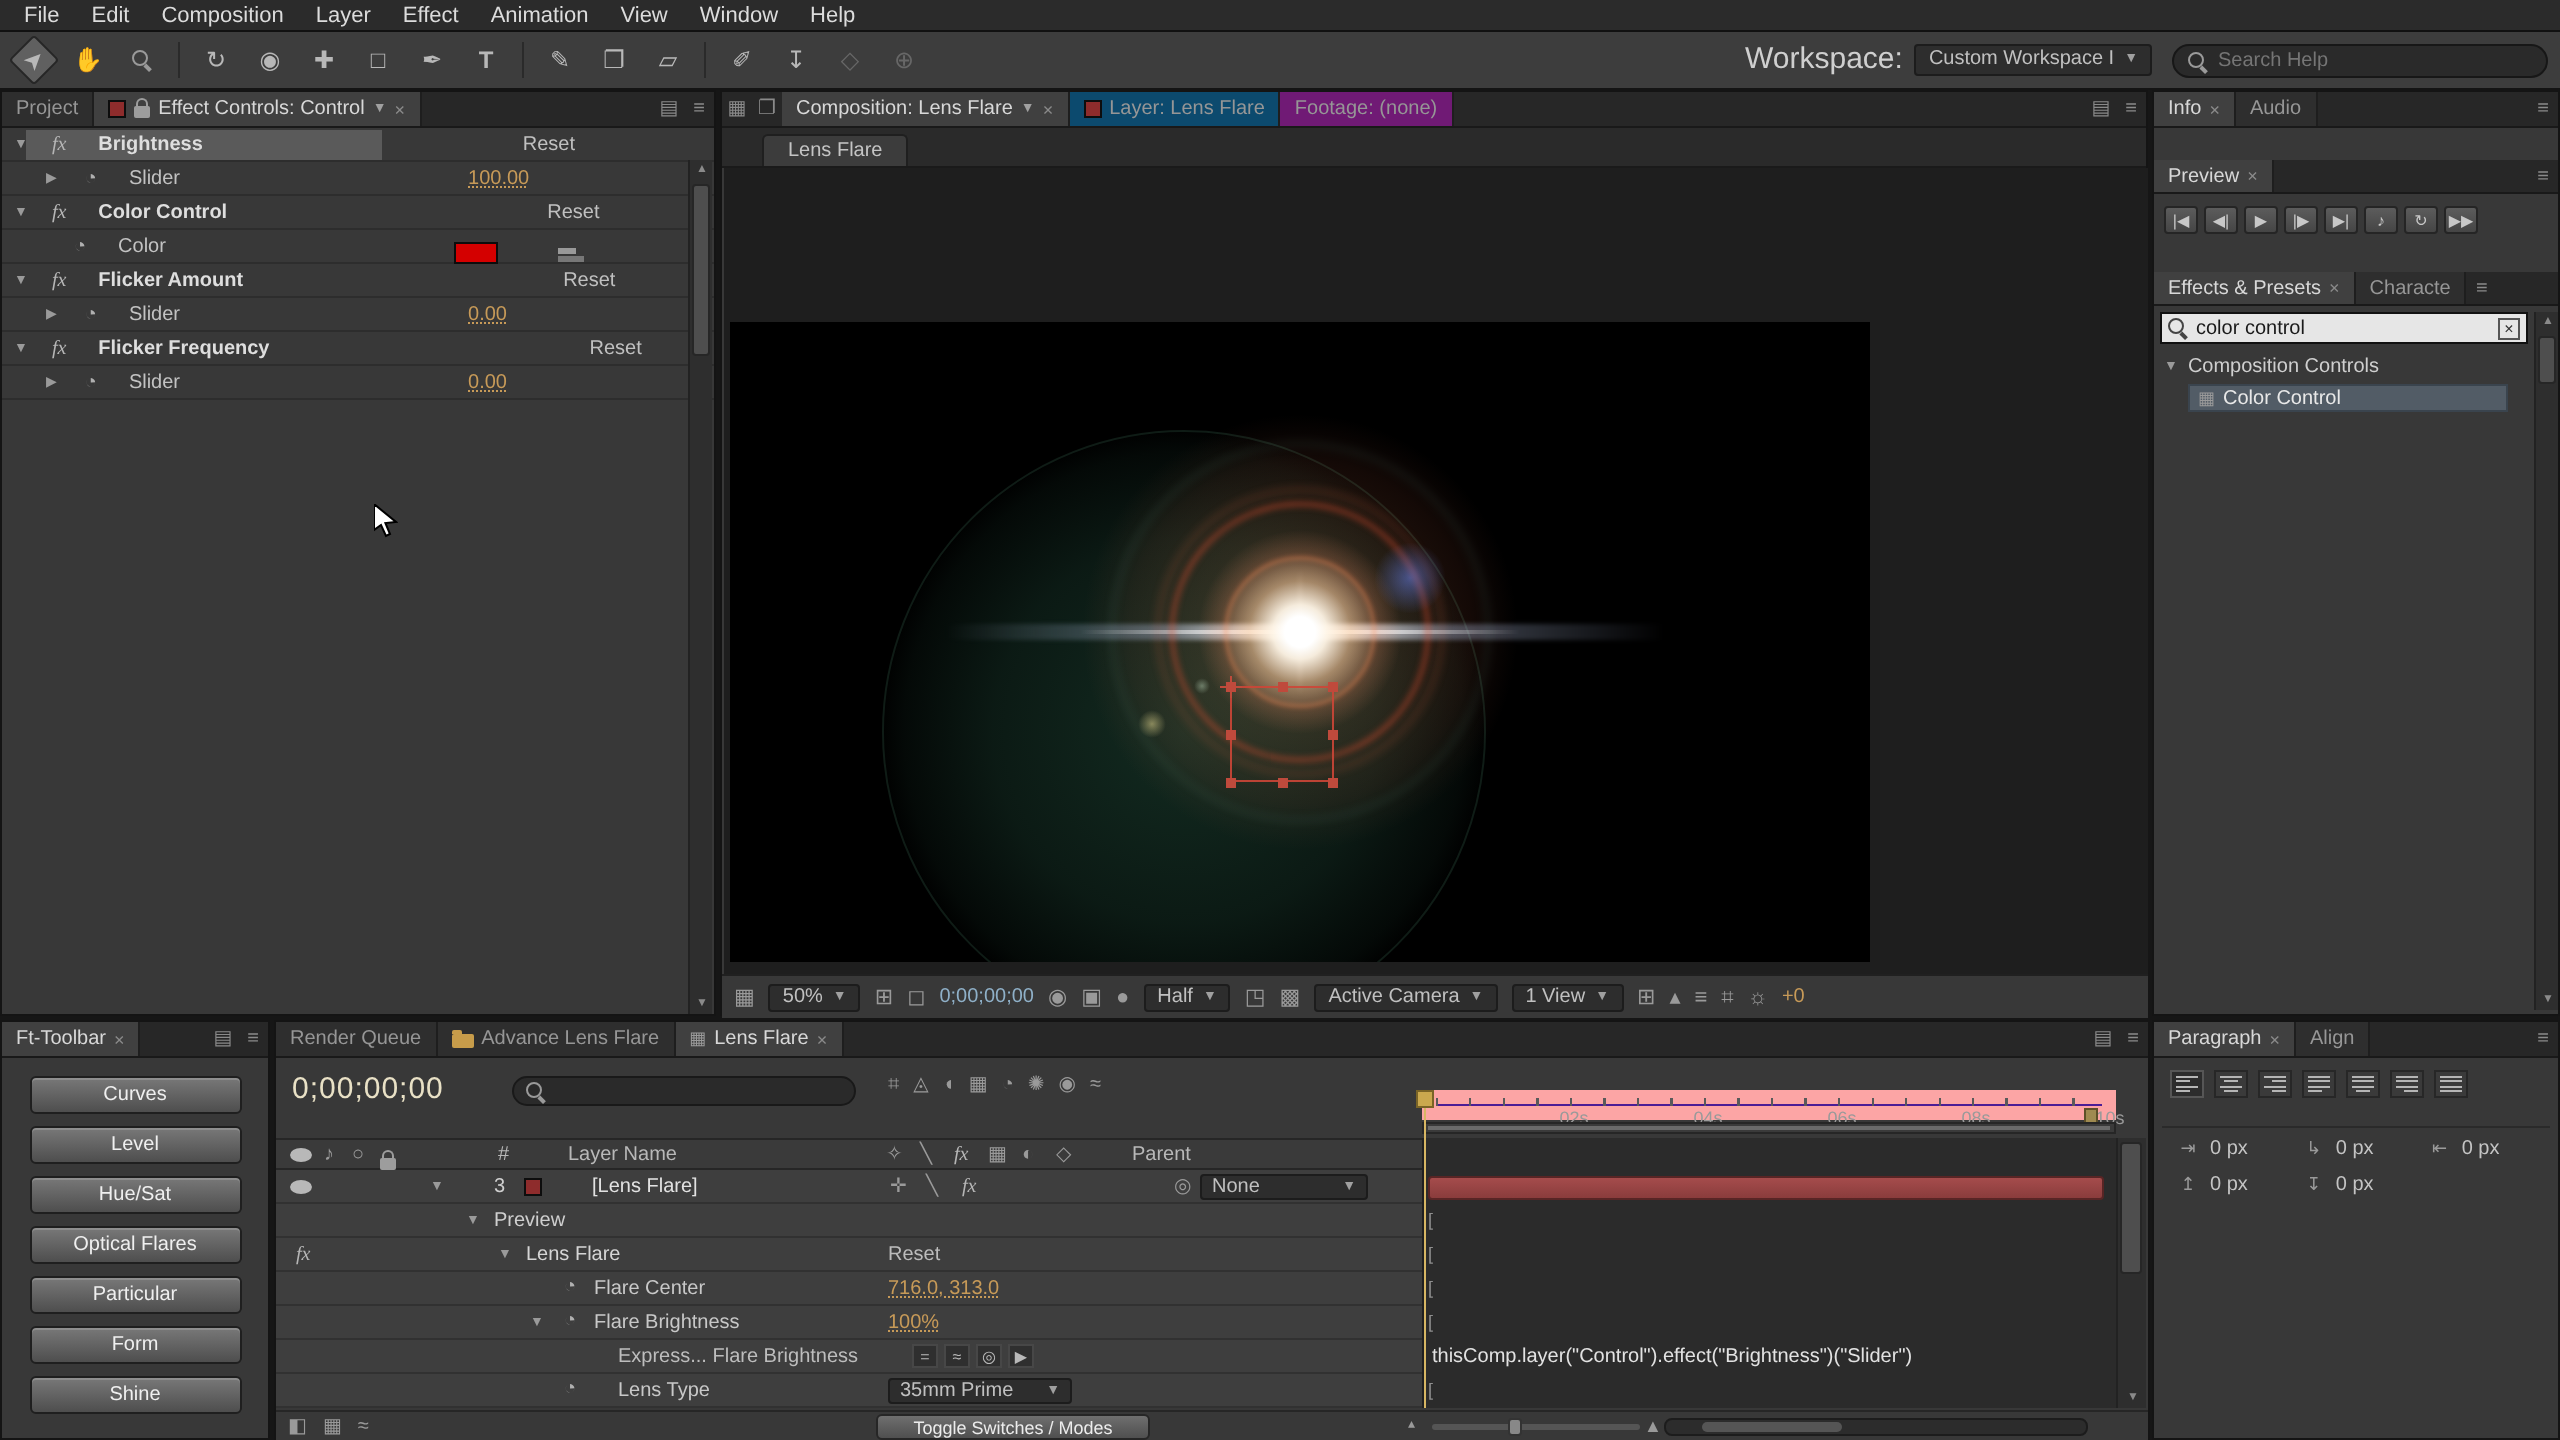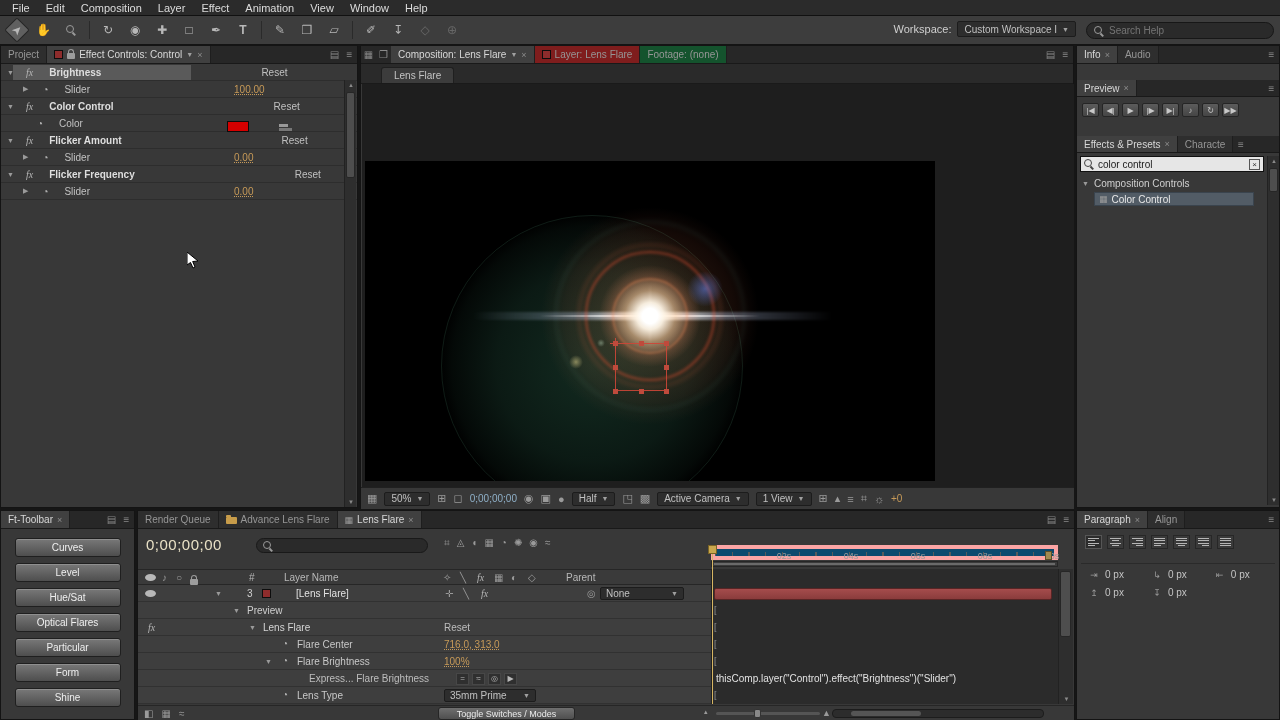--- a/index.html
+++ b/index.html
@@ -9,21 +9,21 @@
 i,em{font-style:normal}
 
 .menubar{position:absolute;left:0;top:0;width:1280px;height:16px;background:#2b2b2b;border-bottom:1px solid #111;display:flex;align-items:center;padding-left:4px}
 .menu-item{padding:0 8px;font-size:11px;color:#dcdcdc}
 .toolbar{position:absolute;left:0;top:16px;width:1280px;height:29px;background:#3d3d3d;border-bottom:1px solid #141414;display:flex;align-items:center;padding-left:8px;gap:9px}
 .tool{width:18px;height:18px;display:flex;align-items:center;justify-content:center;color:#b8b8b8;font-size:12px}
 .tool.active{background:#606060;border:1px solid #262626;border-radius:2px}
 .tool.dim{color:#676767}
 .tsep{width:1px;height:18px;background:#2a2a2a}
 .ws{position:absolute;right:204px;top:5px;display:flex;align-items:center;gap:6px}
-.ws-label{color:#cfcfcf;font-size:11px}
+.ws-label{color:#cfcfcf;font-size:15px}
 .dd{background:#2d2d2d;border:1px solid #1c1c1c;border-radius:2px;display:inline-flex;align-items:center;gap:5px;padding:1px 6px;color:#c0c0c0;height:16px}
 .caret{font-size:7px;color:#a0a0a0}
 .search-help{position:absolute;right:6px;top:6px;width:188px;height:17px;background:#2a2a2a;border:1px solid #171717;border-radius:9px;display:flex;align-items:center;gap:5px;padding:0 7px}
 .search-help input{background:transparent;border:none;outline:none;color:#bbb;font-size:10px;width:150px;font-family:inherit}
 .mag{position:relative;width:10px;height:10px;display:inline-block;flex:0 0 auto}
 .mag::before{content:"";position:absolute;width:6px;height:6px;border:1.5px solid #9a9a9a;border-radius:50%;left:0;top:0}
 .mag::after{content:"";position:absolute;width:4px;height:1.5px;background:#9a9a9a;transform:rotate(45deg);left:6px;top:8px}
 .mag.dark::before{border-color:#444}.mag.dark::after{background:#444}
 .lock{position:relative;width:8px;height:6px;background:#9d9d9d;border-radius:1px;display:inline-block;margin-top:3px}
 .lock::before{content:"";position:absolute;width:4px;height:4px;border:1.5px solid #9d9d9d;border-bottom:none;border-radius:3px 3px 0 0;left:1px;top:-4px}
@@ -84,21 +84,21 @@
 .bf{width:100%}.bs{width:60%}
 .alL{align-items:flex-start}.alC{align-items:center}.alR{align-items:flex-end}
 .pfield{display:flex;align-items:center;gap:4px;color:#c4c4c4}
 .pficon{color:#9a9a9a;font-size:9px;width:14px;text-align:center}
 
 .ftbtn{width:106px;height:19px;margin:0 auto 6px;background:linear-gradient(#787878,#4e4e4e);border:1px solid #1f1f1f;border-radius:3px;color:#efefef;display:flex;align-items:center;justify-content:center;box-shadow:inset 0 1px rgba(255,255,255,.18)}
 
 .tl-time{position:absolute;left:8px;top:25px;font-size:15px;color:#e9e1c6;letter-spacing:.5px}
 .tl-search{position:absolute;left:118px;top:27px;width:172px;height:15px;background:#2a2a2a;border:1px solid #191919;border-radius:8px;display:flex;align-items:center;padding:0 6px;gap:4px}
 .tl-icons{position:absolute;left:306px;top:26px;display:flex;gap:7px}
-.ruler{position:absolute;left:573px;top:34px;width:347px;height:15px;background:#0c4a6e;border:4px solid #fca5a5;overflow:visible}
+.ruler{position:absolute;left:573px;top:34px;width:347px;height:15px;background:#4c1d95;border:7px solid #fca5a5;overflow:visible}
 .ruler .lbl{position:absolute;top:2px;transform:translateX(-50%);color:#9a9a9a;font-size:9px}
 .ticks{position:absolute;left:0;bottom:0;width:100%;height:4px;background:repeating-linear-gradient(90deg,#5a5a5a 0 1px,transparent 1px 16.75px)}
 .wabar{position:absolute;left:573px;top:50px;width:347px;height:6px;background:#3a3a3a;border:1px solid #262626}
 .wabar::before{content:"";position:absolute;left:2px;top:1px;right:2px;bottom:1px;background:#6a6a6a}
 .tl-head{position:absolute;left:0;top:58px;width:573px;height:16px;background:#3a3a3a;border-top:1px solid #262626;border-bottom:1px solid #262626}
 .tl-rows{position:absolute;left:0;top:74px;width:573px}
 .trow{position:relative;height:17px;border-bottom:1px solid #313131;background:#3e3e3e}
 .trow>span{position:absolute;top:3px}
 .track{position:absolute;left:573px;top:58px;width:347px;height:135px;background:#2b2b2b;border-left:1px solid #202020}
 .bracket{position:absolute;left:2px;color:#8f8f8f;font-size:9px}
@@ -258,25 +258,25 @@
 
   <div class="panel" style="left:360px;top:45px;width:714px;height:463px">
     <div class="tbar">
       <div class="pm">▦</div>
       <div class="pm">❐</div>
       <div class="t on">
         <span>Composition: Lens Flare</span>
         <span class="caret">▼</span>
         <span class="x">×</span>
       </div>
-      <div class="t" style="background:#7f1d1d">
+      <div class="t" style="background:#0c4a6e">
         <span class="chip"></span>
         <span>Layer: Lens Flare</span>
       </div>
-      <div class="t" style="background:#14532d">
+      <div class="t" style="background:#701a75">
         <span>Footage: (none)</span>
       </div>
       <div class="sp"></div>
       <div class="pm">▤</div>
       <div class="pm">≡</div>
     </div>
     <div class="subtab-strip">
       <div class="subtab">
           <span>Lens Flare</span>
         </div>
@@ -547,21 +547,21 @@
         <span class="swg" style="left:144px;top:2px">◔</span>
         <span style="left:159px;color:#c8c8c8">Flare Brightness</span>
         <span class="val" style="left:306px;text-decoration:underline dotted">100%</span>
       </div>
       <div class="trow">
         <span style="left:171px;color:#bdbdbd">Express... Flare Brightness</span>
         <span style="left:318px;top:2px"><i class="exbtn">=</i><i class="exbtn">≈</i><i class="exbtn">◎</i><i class="exbtn">▶</i></span>
       </div>
       <div class="trow">
         <span class="swg" style="left:144px;top:2px">◔</span>
-        <span style="left:159px;color:#c8c8c8">Lens Type</span>
+        <span style="left:171px;color:#c8c8c8">Lens Type</span>
         <div class="ddl" style="left:306px;top:2px;width:92px">
           <span>35mm Prime</span>
           <span class="caret" style="margin-left:auto">▼</span>
         </div>
       </div>
     </div>
 
     <div class="phhandle"></div>
     <div class="playhead"></div>
 

